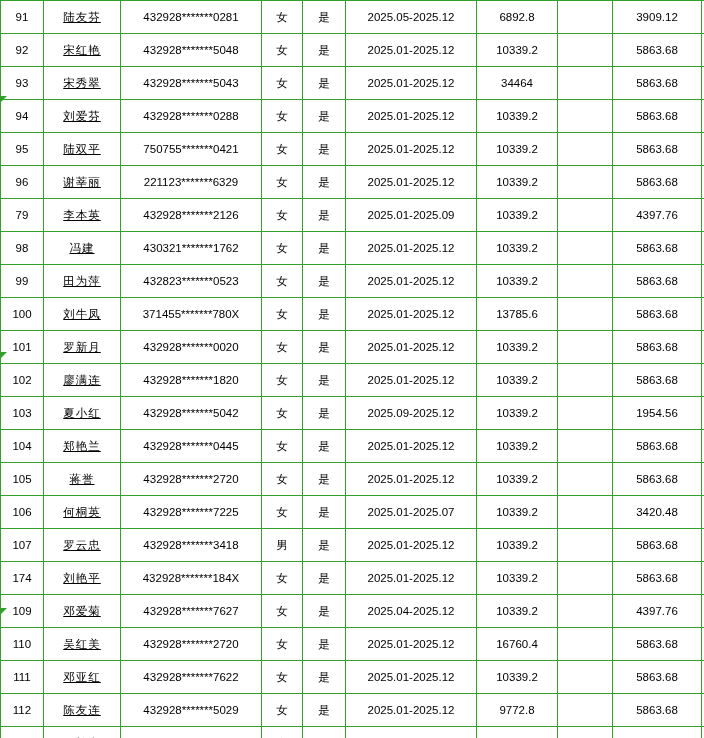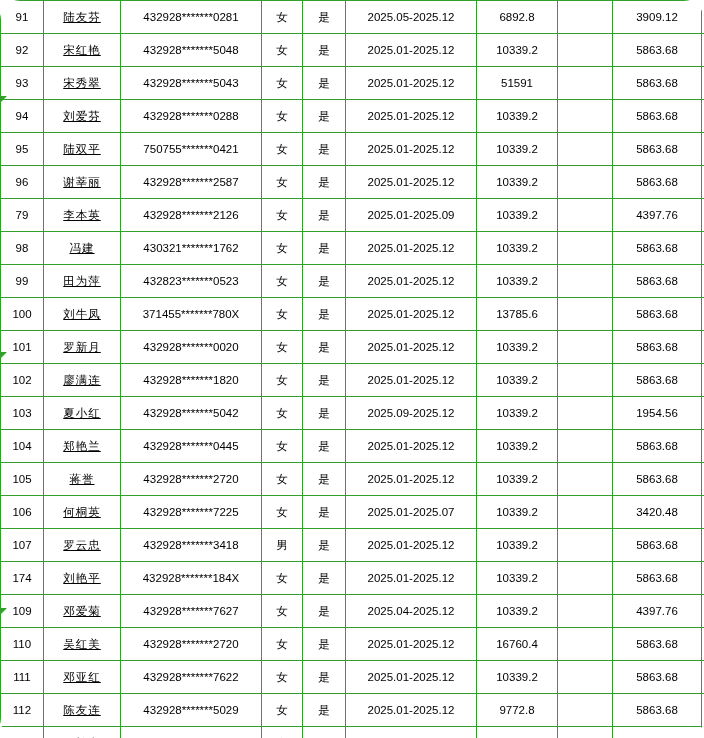--- a/index.html
+++ b/index.html
@@ -12,21 +12,20 @@
     height: 738px;
     font-family: "Liberation Sans", sans-serif;
     color: #000000;
   }
   .sheet {
     width: 704px;
     height: 738px;
     position: relative;
     overflow: hidden;
     background: #ffffff;
-    border-radius: 20px;
   }
   table.data-table {
     border-collapse: collapse;
     table-layout: fixed;
     width: 704px;
   }
   table.data-table td {
     border: 1px solid #33a02c;
     font-size: 11.5px;
     text-align: center;
@@ -86,21 +85,21 @@
           <td class="c-amount2">5863.68</td>
           <td class="c-blank2"></td>
         </tr>
         <tr>
           <td class="c-seq">93</td>
           <td class="c-name">宋秀翠</td>
           <td class="c-id">432928*******5043</td>
           <td class="c-gender">女</td>
           <td class="c-yesno">是</td>
           <td class="c-period">2025.01-2025.12</td>
-          <td class="c-amount1">51591</td>
+          <td class="c-amount1">34464</td>
           <td class="c-blank1"></td>
           <td class="c-amount2">5863.68</td>
           <td class="c-blank2"></td>
         </tr>
         <tr>
           <td class="c-seq">94</td>
           <td class="c-name">刘爱芬</td>
           <td class="c-id">432928*******0288</td>
           <td class="c-gender">女</td>
           <td class="c-yesno">是</td>
@@ -118,21 +117,21 @@
           <td class="c-yesno">是</td>
           <td class="c-period">2025.01-2025.12</td>
           <td class="c-amount1">10339.2</td>
           <td class="c-blank1"></td>
           <td class="c-amount2">5863.68</td>
           <td class="c-blank2"></td>
         </tr>
         <tr>
           <td class="c-seq">96</td>
           <td class="c-name">谢莘丽</td>
-          <td class="c-id">432928*******2587</td>
+          <td class="c-id">221123*******6329</td>
           <td class="c-gender">女</td>
           <td class="c-yesno">是</td>
           <td class="c-period">2025.01-2025.12</td>
           <td class="c-amount1">10339.2</td>
           <td class="c-blank1"></td>
           <td class="c-amount2">5863.68</td>
           <td class="c-blank2"></td>
         </tr>
         <tr>
           <td class="c-seq">79</td>

